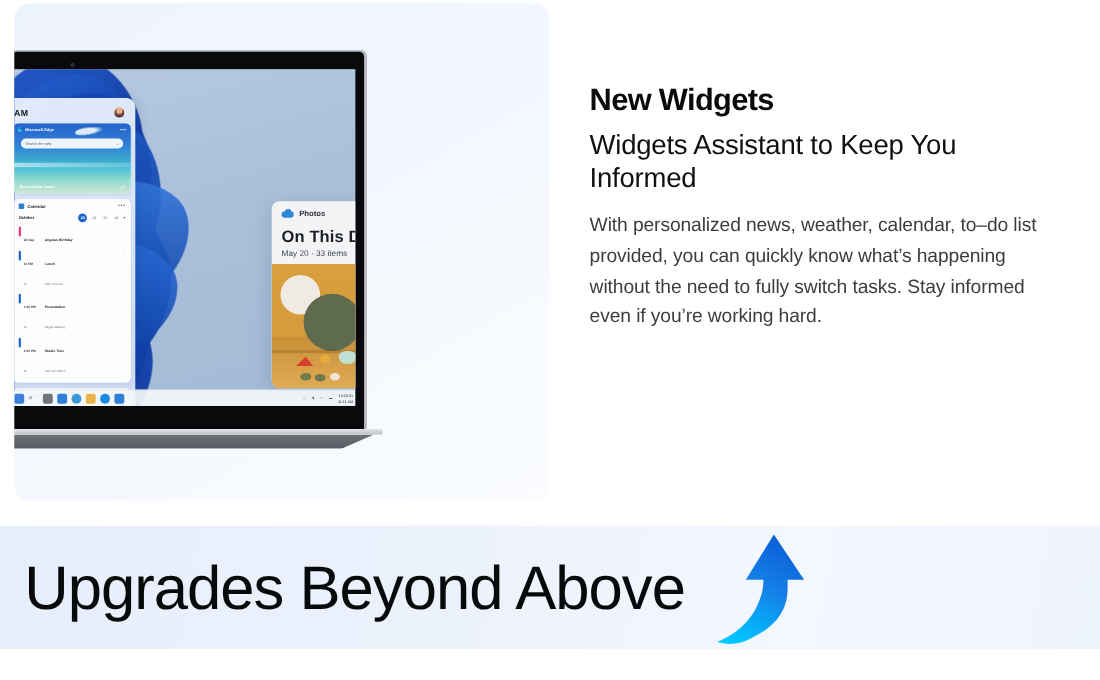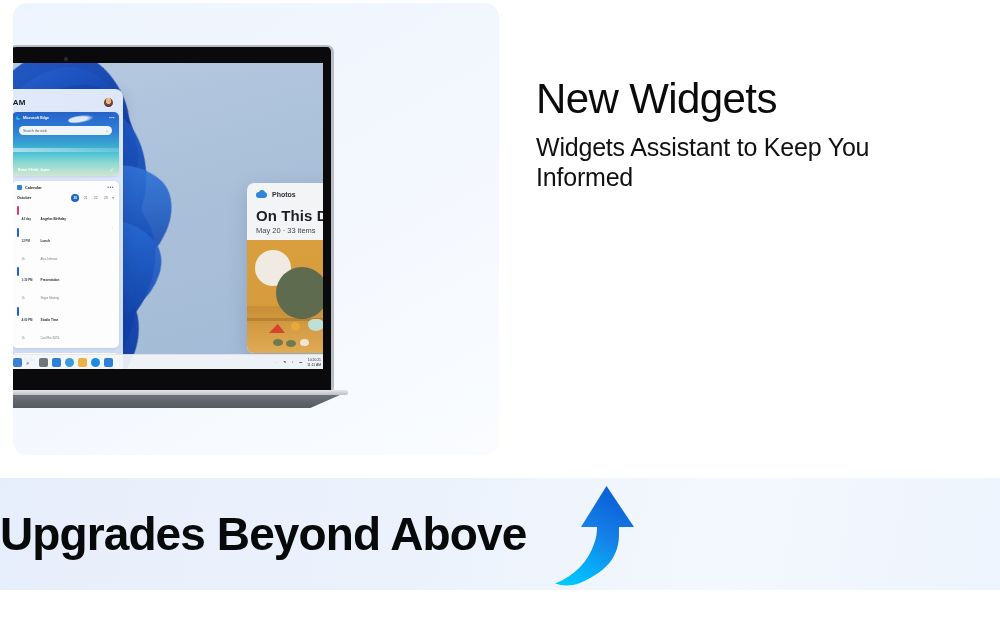--- a/index.html
+++ b/index.html
@@ -212,40 +212,41 @@
   }
   #ph-big{
     width:97px; position:relative;
     background:linear-gradient(180deg,#d99f3e 0%,#d69b3c 58%,#c98f36 59%,#e0ab55 100%);
   }
   .ph-circ{ position:absolute; border-radius:50%; }
 
   
   #textcol{ position:absolute; left:536px; top:76px; width:430px; }
   #h1{
-    font-size:42px; font-weight:400; color:#0b0b0c;
+    font-size:28px; font-weight:700; color:#0b0b0c;
     letter-spacing:-.6px; line-height:1.08;
   }
   #h2{
     font-size:25px; font-weight:400; color:#101113;
     line-height:1.2; margin-top:11px; letter-spacing:-.2px;
   }
   #body{
     font-size:17.5px; font-weight:400; color:#3b3d40;
     line-height:1.58; margin-top:14px; letter-spacing:-.1px;
   }
 
   
   #banner{
     position:absolute; left:0; top:478px; width:1000px; height:112px;
     background:linear-gradient(100deg,#e7eefb 0%,#ecf2fc 42%,#f3f8fe 72%,#eef4fd 100%);
     display:flex; align-items:center;
   }
   #banner-title{
-    font-size:46px; font-weight:700; color:#08090a;
+    margin-left:22px;
+    font-size:56px; font-weight:400; color:#08090a;
     letter-spacing:-.9px;
   }
   #arrow-wrap{ margin-left:24px; width:86px; height:104px; position:relative; }
 </style>
 </head>
 <body>
 
 <div id="hero">
 
   <div id="hero-panel">
@@ -441,20 +442,21 @@
       <div id="base">
         <div id="base-top"></div>
         <div id="base-body"></div>
       </div>
     </div>
   </div>
 
   <div id="textcol">
     <div id="h1">New Widgets</div>
     <div id="h2">Widgets Assistant to Keep You Informed</div>
+    <div id="body">With personalized news, weather, calendar, to–do list provided, you can quickly know what’s happening without the need to fully switch tasks. Stay informed even if you’re working hard.</div>
   </div>
 </div>
 
 <div id="banner">
   <div id="banner-title">Upgrades Beyond Above</div>
   <div id="arrow-wrap">
     <svg viewBox="0 0 86 104" width="86" height="104" aria-hidden="true">
       <defs>
         <linearGradient id="agrad" x1="0.62" y1="0" x2="0.18" y2="1">
           <stop offset="0" stop-color="#0b5fd6"></stop>

